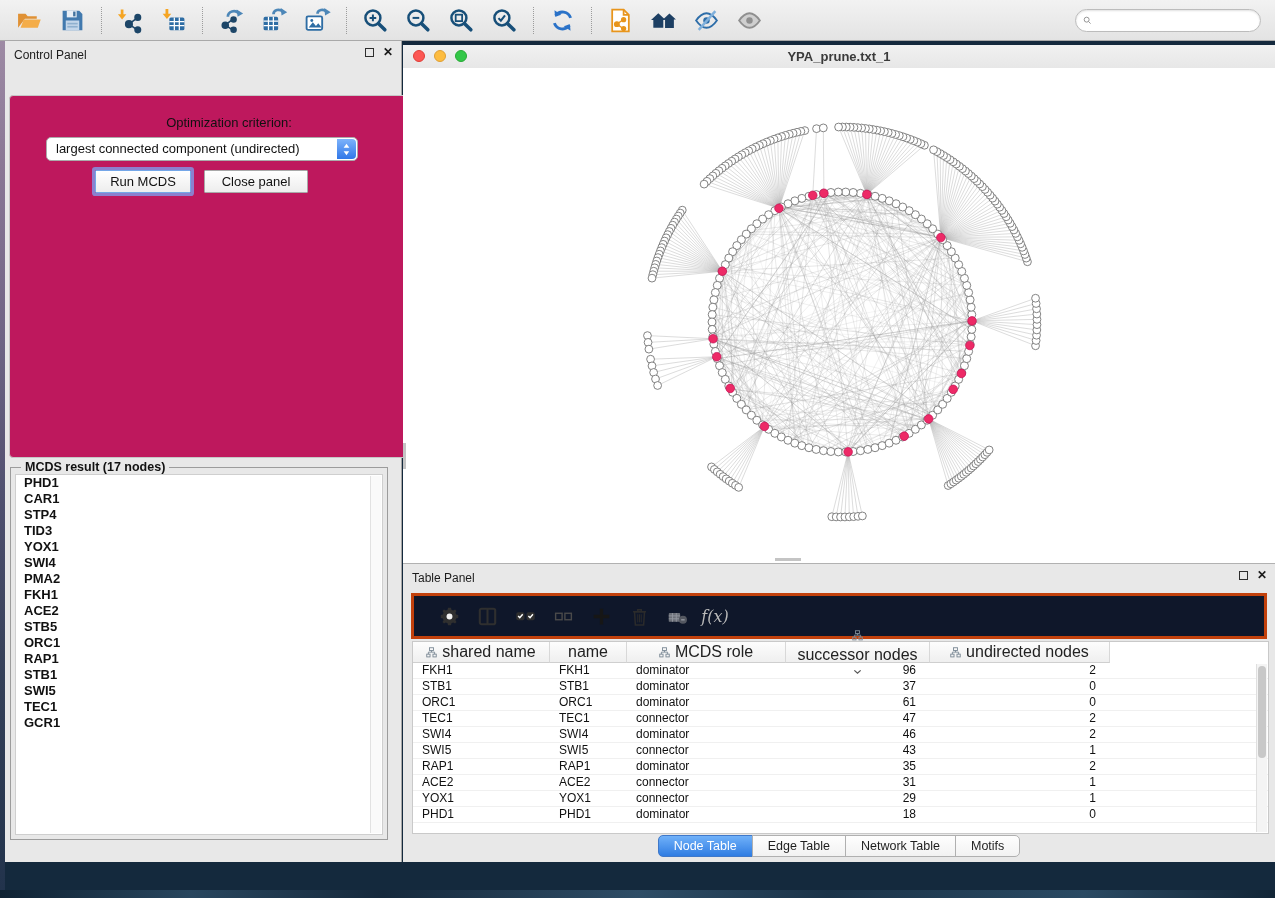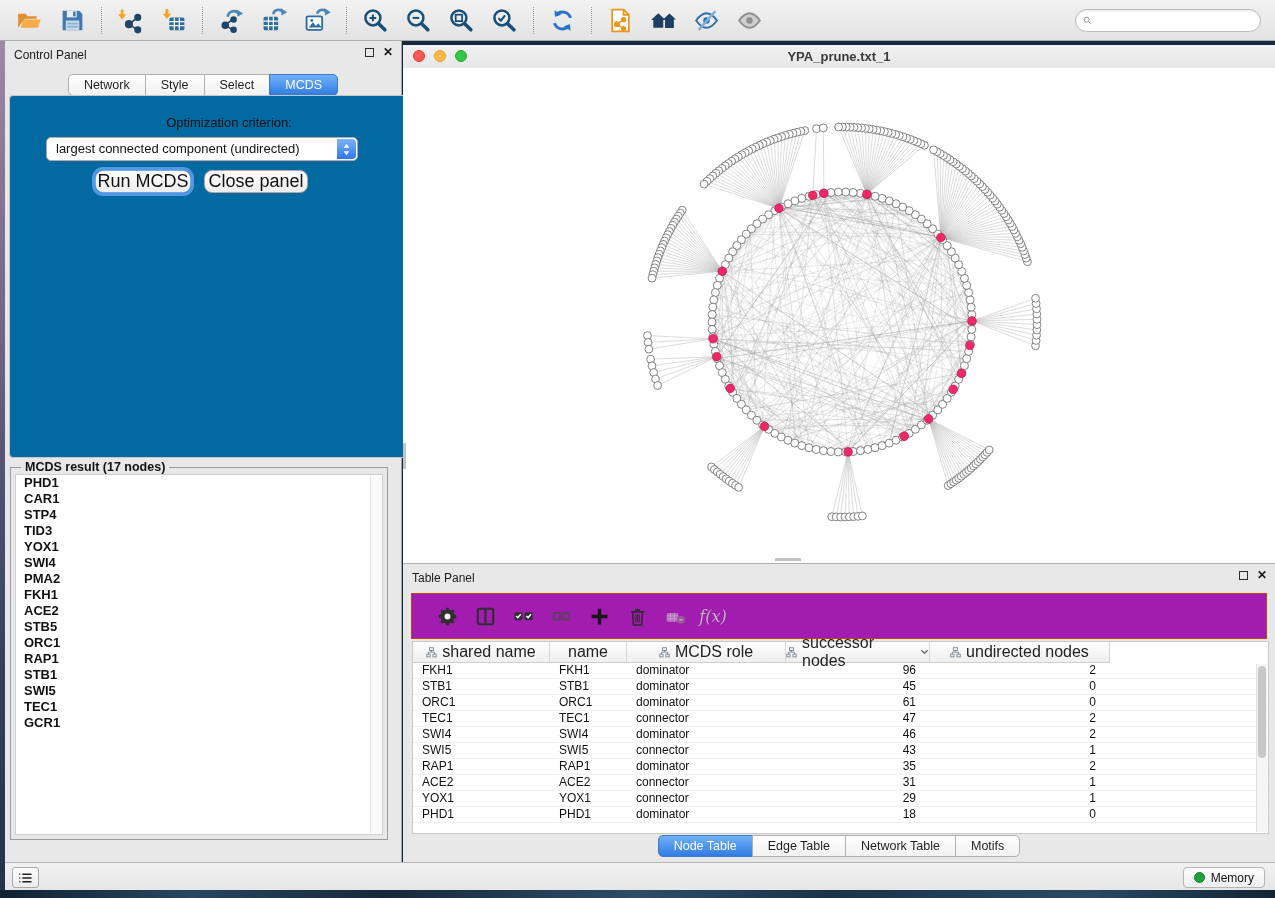--- a/index.html
+++ b/index.html
@@ -34,29 +34,29 @@
   .float-ico { width:9px; height:9px; border:1.4px solid #2e2e2e; display:inline-block; }
   .close-ico { font-size:12px; font-weight:bold; color:#1a1a1a; line-height:11px; }
 
   .cp-tabs { position:absolute; top:33px; left:0; width:100%; display:flex; justify-content:center; }
   .seg-tab { height:22px; line-height:20px; padding:0 15px; background:linear-gradient(#fefefe,#f2f2f2);
     border:1px solid #b0b0b0; font-size:12.5px; margin-left:-1px; color:#1e1e1e; }
   .seg-tab:first-child { border-radius:5px 0 0 5px; margin-left:0; }
   .seg-tab:last-child { border-radius:0 5px 5px 0; }
   .seg-tab.active { background:linear-gradient(#70b1f9,#2f7ce2); color:#fff; border-color:#3f78c9; }
 
-  .cp-box { position:absolute; left:4px; top:54px; width:440px; height:363px; background:#0369a1;
+  .cp-box { position:absolute; left:4px; top:54px; width:440px; height:363px; background:#be185d;
     border:1px solid #c6c6c6; border-radius:4px; }
   .opt-label { position:absolute; top:19px; width:100%; text-align:center; font-size:13px; color:#111; }
   .opt-select { position:absolute; left:36px; top:41px; width:312px; height:24px; border:1px solid #ababab;
     border-radius:5px; background:#fff; font-size:13px; line-height:22px; padding-left:9px; color:#111; }
   .stepper { position:absolute; right:1px; top:1px; bottom:1px; width:19px; border-radius:0 4px 4px 0;
     background:linear-gradient(#7db3fb,#3077e8); display:flex; align-items:center; justify-content:center; }
-  .btn { position:absolute; height:23px; border:1px solid #a9a9a9; border-radius:8px;
-    background:linear-gradient(#ffffff,#ededed); font-size:18px; color:#111; font-family:"Liberation Sans",sans-serif; }
+  .btn { position:absolute; height:23px; border:1px solid #a9a9a9; border-radius:1px;
+    background:linear-gradient(#ffffff,#ededed); font-size:13px; color:#111; font-family:"Liberation Sans",sans-serif; }
   .btn.focus-ring { box-shadow:0 0 0 3px rgba(118,173,255,.7); border-color:#74a7e8; }
 
   .mcds-fieldset { position:absolute; left:5px; top:426px; width:378px; height:373px; border:1px solid #9c9c9c;font-weight:bold; }
   .mcds-legend { position:absolute; left:10px; top:-8px; background:#e8e8e8; padding:0 4px; font-size:12.5px; color:#111; }
   .mcds-listbox { position:absolute; left:4px; right:4px; top:6px; bottom:4px; background:#fff; border:1px solid #cfcfcf; overflow:hidden; }
   .mcds-item { height:16px; line-height:16px; font-size:13px; padding-left:8px; color:#111; }
   .list-scroll { position:absolute; right:1px; top:1px; bottom:1px; width:11px; background:#fafafa; border-left:1px solid #e2e2e2; }
 
   
   .net-titlebar { position:absolute; left:403px; top:45px; width:872px; height:41px;
@@ -67,22 +67,22 @@
   .light.yellow { background:#fdbc40; border:1px solid #de9f34; }
   .light.green { background:#33c748; border:1px solid #27aa35; }
   .net-title { position:absolute; width:100%; text-align:center; top:4px; font-size:13px; font-weight:600; color:#3a3a3a; }
   .net-canvas { position:absolute; left:403px; top:68px; width:872px; height:495px; background:#fff; }
   .net-canvas svg { position:absolute; left:0; top:0; }
   .vscroll-nub { position:absolute; left:0; top:375px; width:3px; height:26px; background:#c4c4c4; }
   .hscroll-nub { position:absolute; left:372px; bottom:2px; width:26px; height:3px; background:#c4c4c4; }
 
   
   .table-panel { position:absolute; left:403px; top:563px; width:872px; height:299px; background:#e8e8e8; border-top:1px solid #b1b1b1; }
-  .tp-toolbar { position:absolute; left:8px; right:8px; top:29px; height:46px; background:#a21caf;
-    border:1px solid #c2410c; display:flex; align-items:center; padding-left:16px; }
+  .tp-toolbar { position:absolute; left:8px; right:8px; top:29px; height:46px; background:#0f172a;
+    border:3px solid #c2410c; display:flex; align-items:center; padding-left:16px; }
   .tp-ico { width:38px; height:34px; display:flex; align-items:center; justify-content:center; background:none; border:none; }
   .tp-ico svg { width:21px; height:21px; }
   .fx-label { font-family:"DejaVu Serif",serif; font-style:italic; font-size:16px; color:#b9b9b9; }
 
   .table-wrap { position:absolute; left:9px; top:77px; width:857px; height:193px; background:#fff; border:1px solid #c9c9c9; }
   .thead { position:absolute; left:0; top:0; height:21px; display:flex; }
   .th { height:21px; background:linear-gradient(#fdfdfd,#efefef); border-right:1px solid #d8d8d8;
     border-bottom:1px solid #cfcfcf; display:flex; align-items:center; justify-content:center; gap:5px;
     font-size:16px; color:#222; }
   .tbody { position:absolute; left:0; top:21px; right:0; }
@@ -257,26 +257,20 @@
   </div>
 
   <div class="control-panel">
     <div class="panel-header">
       <span class="panel-title">Control Panel</span>
       <span class="win-icons">
         <span class="float-ico"></span>
         <span class="close-ico">✕</span>
       </span>
     </div>
-    <div class="cp-tabs" id="cp-tabs">
-        <div class="seg-tab">Network</div>
-        <div class="seg-tab">Style</div>
-        <div class="seg-tab">Select</div>
-        <div class="seg-tab active">MCDS</div>
-      </div>
     <div class="cp-box">
       <div class="opt-label">Optimization criterion:</div>
       <div class="opt-select">
         <span>largest connected component (undirected)</span>
         <span class="stepper">
           <svg viewBox="0 0 10 16" width="9" height="15" fill="#fff">
               <path d="M5 1.5L8.2 6H1.8z"></path>
               <path d="M5 14.5L1.8 10h6.2z"></path>
             </svg>
         </span>
@@ -1206,21 +1200,21 @@
             <span style="display:inline-flex;width:11px;height:11px;">
               <svg viewBox="0 0 12 12" fill="none" stroke="#7c8a96" stroke-width="1">
                 <rect x="3.8" y=".8" width="4.4" height="3"></rect>
                 <rect x=".8" y="7.8" width="3.6" height="3"></rect>
                 <rect x="7.6" y="7.8" width="3.6" height="3"></rect>
                 <path d="M6 3.8v1.8M2.6 7.8V5.6h6.8v2.2"></path>
               </svg>
             </span>
             <span>MCDS role</span>
           </div>
-          <div class="th" style="width: 144px;">
+          <div class="th" style="width: 144px; flex-direction: column;">
             <span style="display:inline-flex;width:11px;height:11px;">
               <svg viewBox="0 0 12 12" fill="none" stroke="#7c8a96" stroke-width="1">
                 <rect x="3.8" y=".8" width="4.4" height="3"></rect>
                 <rect x=".8" y="7.8" width="3.6" height="3"></rect>
                 <rect x="7.6" y="7.8" width="3.6" height="3"></rect>
                 <path d="M6 3.8v1.8M2.6 7.8V5.6h6.8v2.2"></path>
               </svg>
             </span>
             <span>successor nodes</span>
             <span style="display:inline-flex;">
@@ -1246,21 +1240,21 @@
             <div class="td left" style="width: 137px;">FKH1</div>
             <div class="td left" style="width: 77px;">FKH1</div>
             <div class="td left" style="width: 159px;">dominator</div>
             <div class="td right" style="width: 144px;">96</div>
             <div class="td right" style="width: 180px;">2</div>
           </div>
           <div class="trow">
             <div class="td left" style="width: 137px;">STB1</div>
             <div class="td left" style="width: 77px;">STB1</div>
             <div class="td left" style="width: 159px;">dominator</div>
-            <div class="td right" style="width: 144px;">45</div>
+            <div class="td right" style="width: 144px;">37</div>
             <div class="td right" style="width: 180px;">0</div>
           </div>
           <div class="trow">
             <div class="td left" style="width: 137px;">ORC1</div>
             <div class="td left" style="width: 77px;">ORC1</div>
             <div class="td left" style="width: 159px;">dominator</div>
             <div class="td right" style="width: 144px;">61</div>
             <div class="td right" style="width: 180px;">0</div>
           </div>
           <div class="trow">
@@ -1318,27 +1312,16 @@
         </div>
     </div>
     <div class="bottom-tabs" id="bottom-tabs">
         <div class="seg-tab active">Node Table</div>
         <div class="seg-tab">Edge Table</div>
         <div class="seg-tab">Network Table</div>
         <div class="seg-tab">Motifs</div>
       </div>
   </div>
 
-  <div class="status-bar">
-    <button class="list-btn">
-      <svg viewBox="0 0 18 14" width="15" height="12" fill="none" stroke="#222" stroke-width="2">
-          <path d="M1.5 2.5h1.2M5.2 2.5h11M1.5 7h1.2M5.2 7h11M1.5 11.5h1.2M5.2 11.5h11"></path>
-        </svg>
-    </button>
-    <button class="memory-btn">
-      <span class="mem-dot"></span>
-      <span>Memory</span>
-    </button>
-  </div>
 
   <div class="wall-left"></div>
   <div class="wall-bottom"></div>
 </div>
 
 </body></html>

